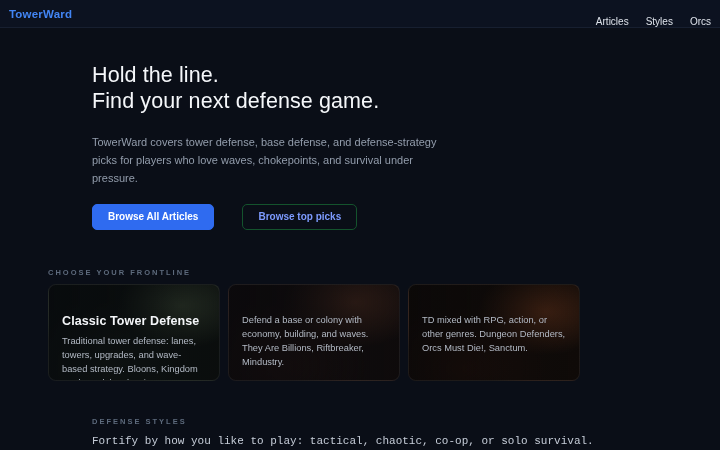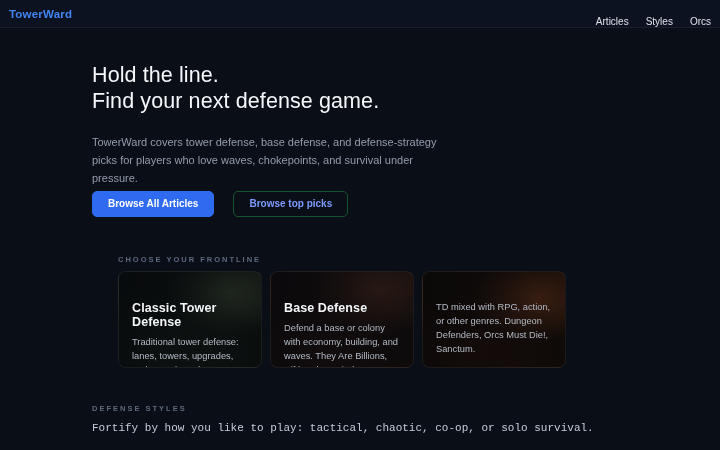--- a/index.html
+++ b/index.html
@@ -44,21 +44,21 @@
     line-height: 1.22;
     letter-spacing: .1px;
   }
   .hero-sub {
     margin-top: 20px;
     font-size: 11px;
     line-height: 1.6;
     color: #939dac;
     max-width: 360px;
   }
-  .hero-ctas { margin-top: 4px; display: flex; gap: 19px; }
+  .hero-ctas { margin-top: 17px; display: flex; gap: 28px; }
   .btn {
     font-family: "Liberation Sans", sans-serif;
     font-size: 10px;
     font-weight: 700;
     border-radius: 5px;
     padding: 7px 15px;
     cursor: pointer;
     line-height: 1;
   }
   .btn-primary {
@@ -75,24 +75,24 @@
   
   .eyebrow {
     font-size: 7.5px;
     font-weight: 700;
     letter-spacing: 2px;
     text-transform: uppercase;
     color: #5d6a7c;
   }
 
   
-  .frontline { padding: 38px 92px 0 118px; }
+  .frontline { padding: 38px 92px 0 48px; }
   .cards { margin-top: 7px; display: flex; gap: 8px; }
   .card {
-    width: 144px;
+    width: 172px;
     height: 97px;
     border-radius: 8px;
     border: 1px solid rgba(255,255,255,.07);
     overflow: hidden;
     padding: 29px 13px 0 13px;
     cursor: pointer;
   }
   .card-art-0 {
     background:
       linear-gradient(to right, rgba(7,10,13,.88), rgba(7,10,13,.55)),
@@ -164,21 +164,20 @@
 </section>
 
 <section class="frontline">
   <div class="eyebrow">Choose Your Frontline</div>
   <div class="cards">
     <div class="card card-art-0">
       <h3>Classic Tower Defense</h3>
       <p>Traditional tower defense: lanes, towers, upgrades, and wave-based strategy. Bloons, Kingdom Rush, and the classics.</p>
     </div>
     <div class="card card-art-1">
-      <h3>Base Defense</h3>
       <p>Defend a base or colony with economy, building, and waves. They Are Billions, Riftbreaker, Mindustry.</p>
     </div>
     <div class="card card-art-2">
       <p>TD mixed with RPG, action, or other genres. Dungeon Defenders, Orcs Must Die!, Sanctum.</p>
     </div>
   </div>
 </section>
 
 <section class="styles">
   <div class="eyebrow">Defense Styles</div>

